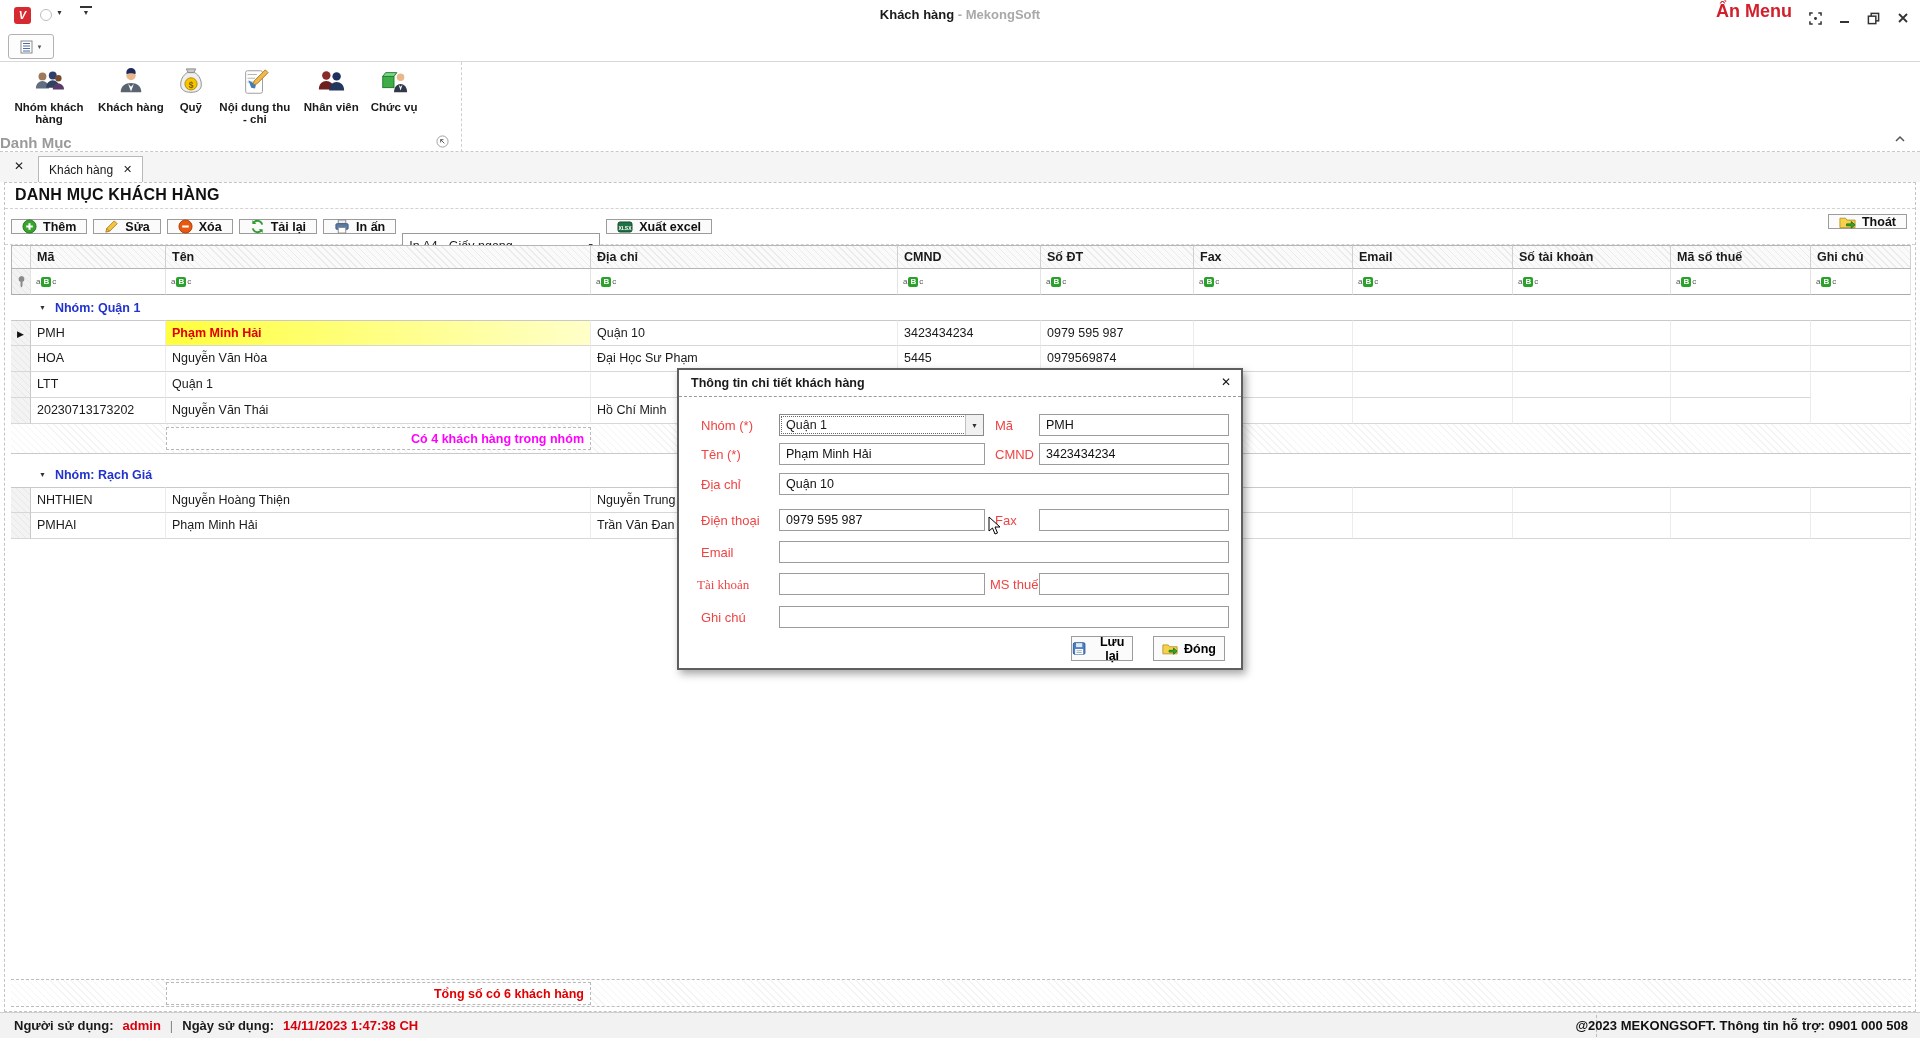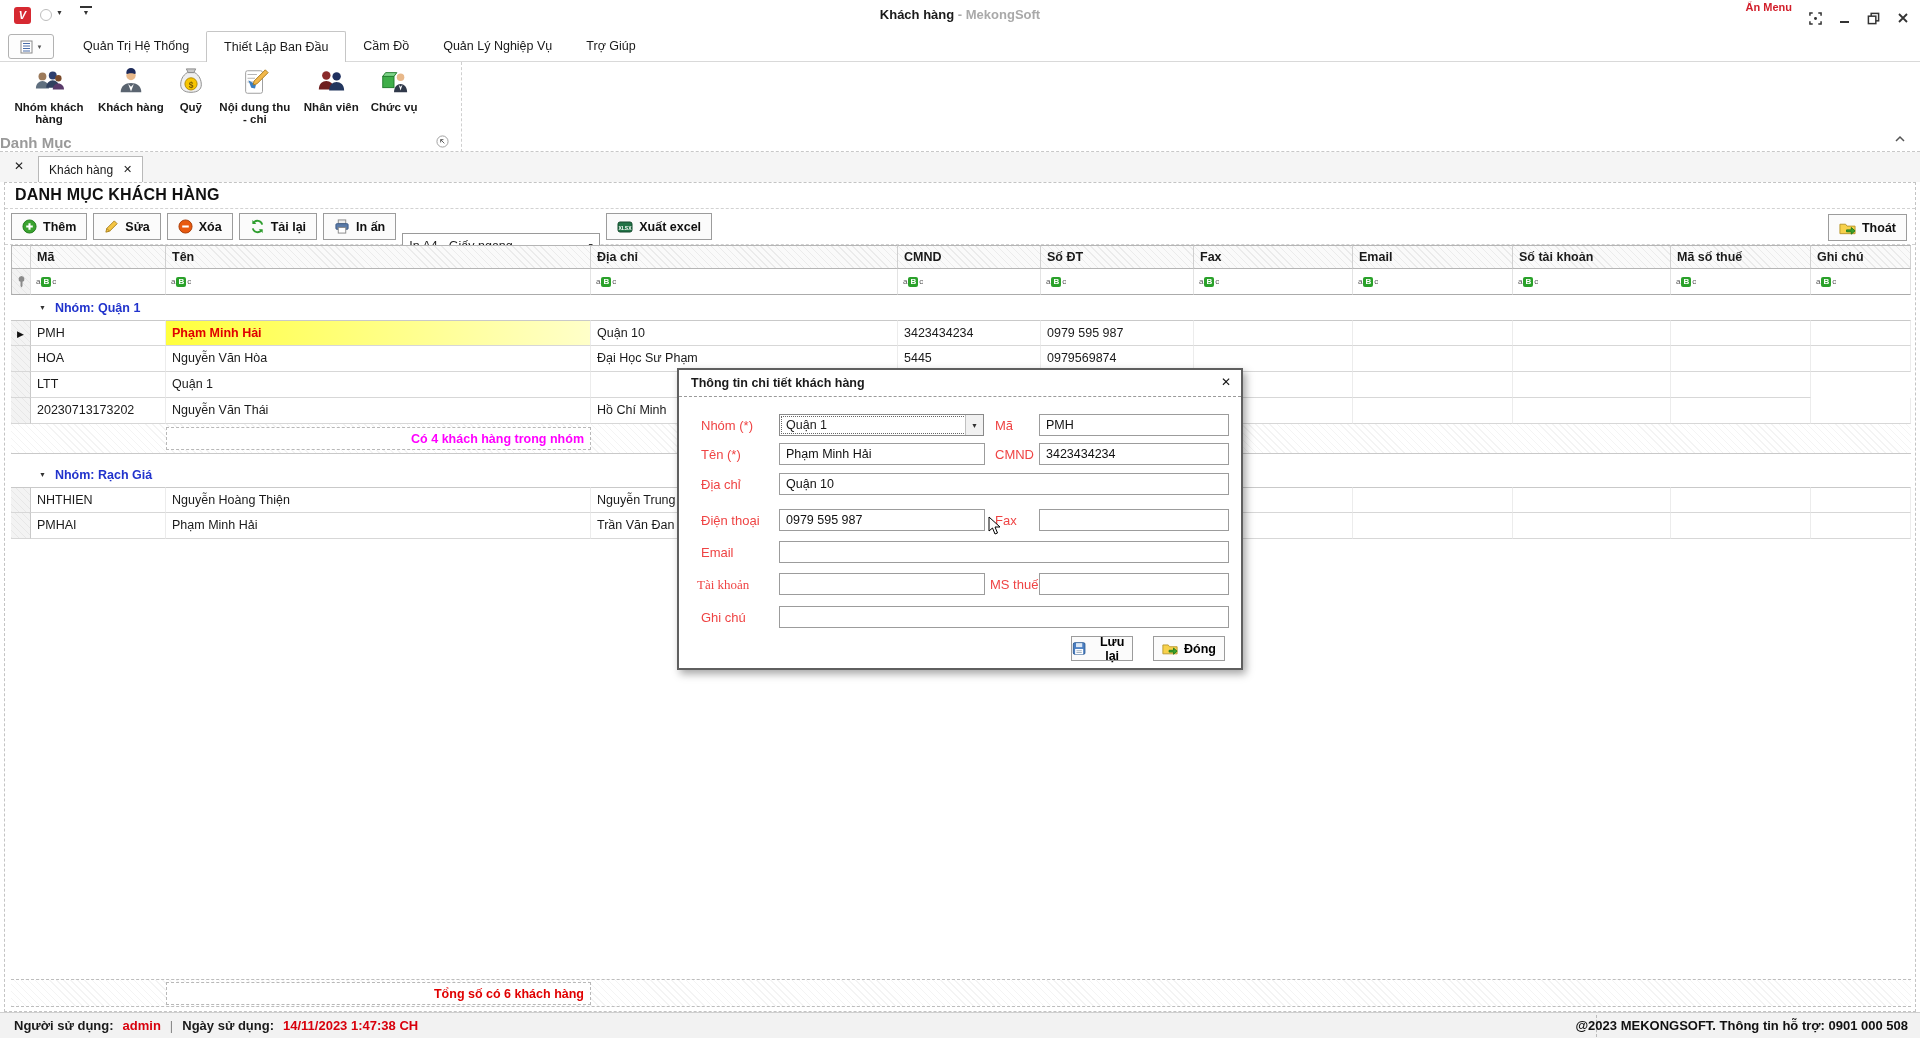--- a/index.html
+++ b/index.html
@@ -13,21 +13,21 @@
   .applogo { position:absolute; left:14px; top:7px; width:17px; height:17px; background:#d62931; border-radius:3px;
     color:#fff; font-weight:bold; font-size:11px; font-style:italic; text-align:center; line-height:17px; }
   .qat-circle { position:absolute; left:40px; top:9px; width:12px; height:12px; border:1.5px solid #bdbdbd; border-radius:50%; }
   .qat-caret { position:absolute; left:56px; top:9px; font-size:7px; color:#333; }
   .qat-custom { position:absolute; left:80px; top:6px; width:12px; text-align:center; color:#333; }
   .qat-custom .bar { display:block; height:2px; background:#333; margin-bottom:1px; }
   .qat-custom .car { display:block; font-size:7px; line-height:7px; color:#333; }
   .win-title { position:absolute; left:0; right:0; top:7px; text-align:center; font-size:13px; color:#1a1a1a; }
   .win-title b { font-weight:bold; }
   .win-title .dim { color:#a9a9a9; font-weight:bold; }
-  .hide-menu { position:absolute; right:128px; top:1px; color:#d21f2b; font-weight:bold; font-size:11px;text-align:right; }
+  .hide-menu { position:absolute; right:128px; top:1px; color:#d21f2b; font-weight:bold; font-size:18px;text-align:right; }
   .winctl { position:absolute; right:10px; top:11px; display:flex; gap:14px; align-items:center; }
   .winctl span { display:inline-flex; width:15px; height:14px; align-items:center; justify-content:center; }
 
   
   .rtabs { position:absolute; left:0; top:30px; width:1920px; height:32px; background:#fff; border-bottom:1px solid #d9d9d9; }
   .appbtn { position:absolute; left:8px; top:4px; width:46px; height:25px; border:1px solid #b2b2b2; border-radius:3px;
     background:#fdfdfd; display:flex; align-items:center; justify-content:center; gap:4px; }
   .appbtn .mini-caret { font-size:6px; color:#555; }
   .rtab-list { position:absolute; left:66px; top:0; height:32px; display:flex; }
   .rtab { height:31px; padding:0 17px; display:flex; align-items:center; font-size:12.5px; color:#1a1a1a; background:transparent; }
@@ -51,21 +51,21 @@
   .doctab { position:absolute; left:38px; top:4px; height:26px; background:#fff; border:1px solid #b9b9b9; border-bottom:none;
     display:flex; align-items:center; gap:10px; padding:0 10px; font-size:12px; }
   .doctab .tab-x { font-size:11px; font-weight:bold; color:#222; }
 
   
   .panel { position:absolute; left:4px; top:182px; width:1912px; height:830px; background:#fff;
     border:1px dashed #c4c4c4; }
   .page-title { position:absolute; left:10px; top:3px; font-size:16px; font-weight:bold; color:#111; letter-spacing:0.2px; }
   .toolbar { position:absolute; left:0px; top:25px; width:1910px; height:37px; border-top:1px dashed #d2d2d2;
     border-bottom:1px dashed #d2d2d2; display:flex; align-items:center; gap:6px; padding:0 6px; }
-  .tbtn { height:27px; border:1px solid #9c9c9c; background:#fbfbfb; display:inline-flex; align-items:center; gap:6px;
+  .tbtn { height:15px; border:1px solid #9c9c9c; background:#fbfbfb; display:inline-flex; align-items:center; gap:6px;
     padding:0 10px; font-size:12.5px; font-weight:bold; color:#111; }
   .tselect { position:relative; width:198px; height:25px; border:1px solid #9a9a9a; background:#fff; font-size:12.5px;
     display:flex; align-items:center; padding:0 6px;margin-top:38px; }
   .tselect .dd { position:absolute; right:0; top:0; width:17px; height:23px; display:flex; align-items:center; justify-content:center;
     font-size:7px; color:#333; }
   .tbtn.exit { position:absolute; right:8px; top:5px; }
 
   
   .grid { position:absolute; left:6px; top:62px; width:1900px; height:734px; background:#fff; }
   .grow { display:grid; grid-template-columns:20px 135px 425px 307px 143px 153px 159px 160px 158px 140px 100px; }
@@ -173,27 +173,20 @@
   </div>
 
   <div class="rtabs">
     <div class="appbtn">
       <svg width="13" height="14" viewBox="0 0 13 14">
           <rect x="1" y="1" width="11" height="12" fill="#fff" stroke="#8a8a8a"></rect>
           <path d="M3 3.5h7M3 6h7M3 8.5h7M3 11h7" stroke="#4a6da8"></path>
         </svg>
       <span class="mini-caret">▼</span>
     </div>
-    <div class="rtab-list" id="ribbon-tab-list">
-        <div class="rtab">Quản Trị Hệ Thống</div>
-        <div class="rtab active">Thiết Lập Ban Đầu</div>
-        <div class="rtab">Cầm Đồ</div>
-        <div class="rtab">Quản Lý Nghiệp Vụ</div>
-        <div class="rtab">Trợ Giúp</div>
-      </div>
   </div>
 
   <div class="ribbon">
     <div class="rgroup">
       <div class="ritems" id="ribbon-items">
           <div class="ritem">
        <span class="ricon">
               <svg viewBox="0 0 32 32" width="30" height="30">
                 <circle cx="9" cy="10" r="4.2" fill="#9c7a5a"></circle>
                 <path d="M2 23c0-5 3.5-8 7-8s7 3 7 8z" fill="#5f6f7f"></path>

